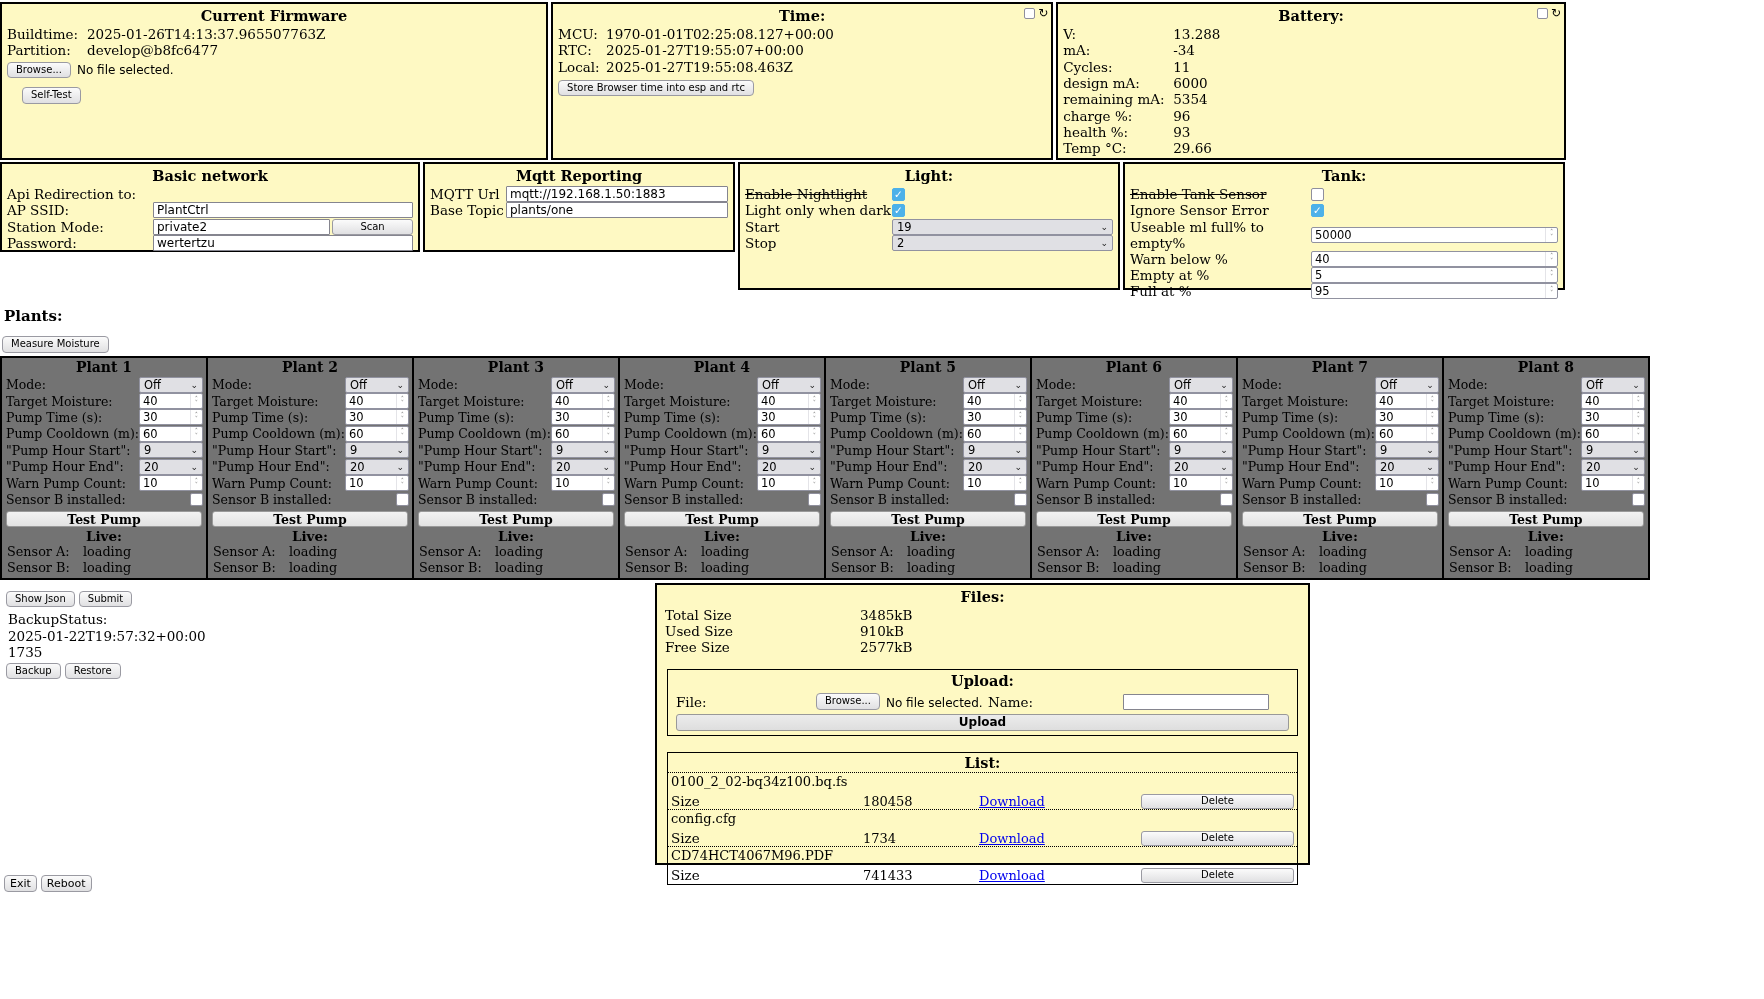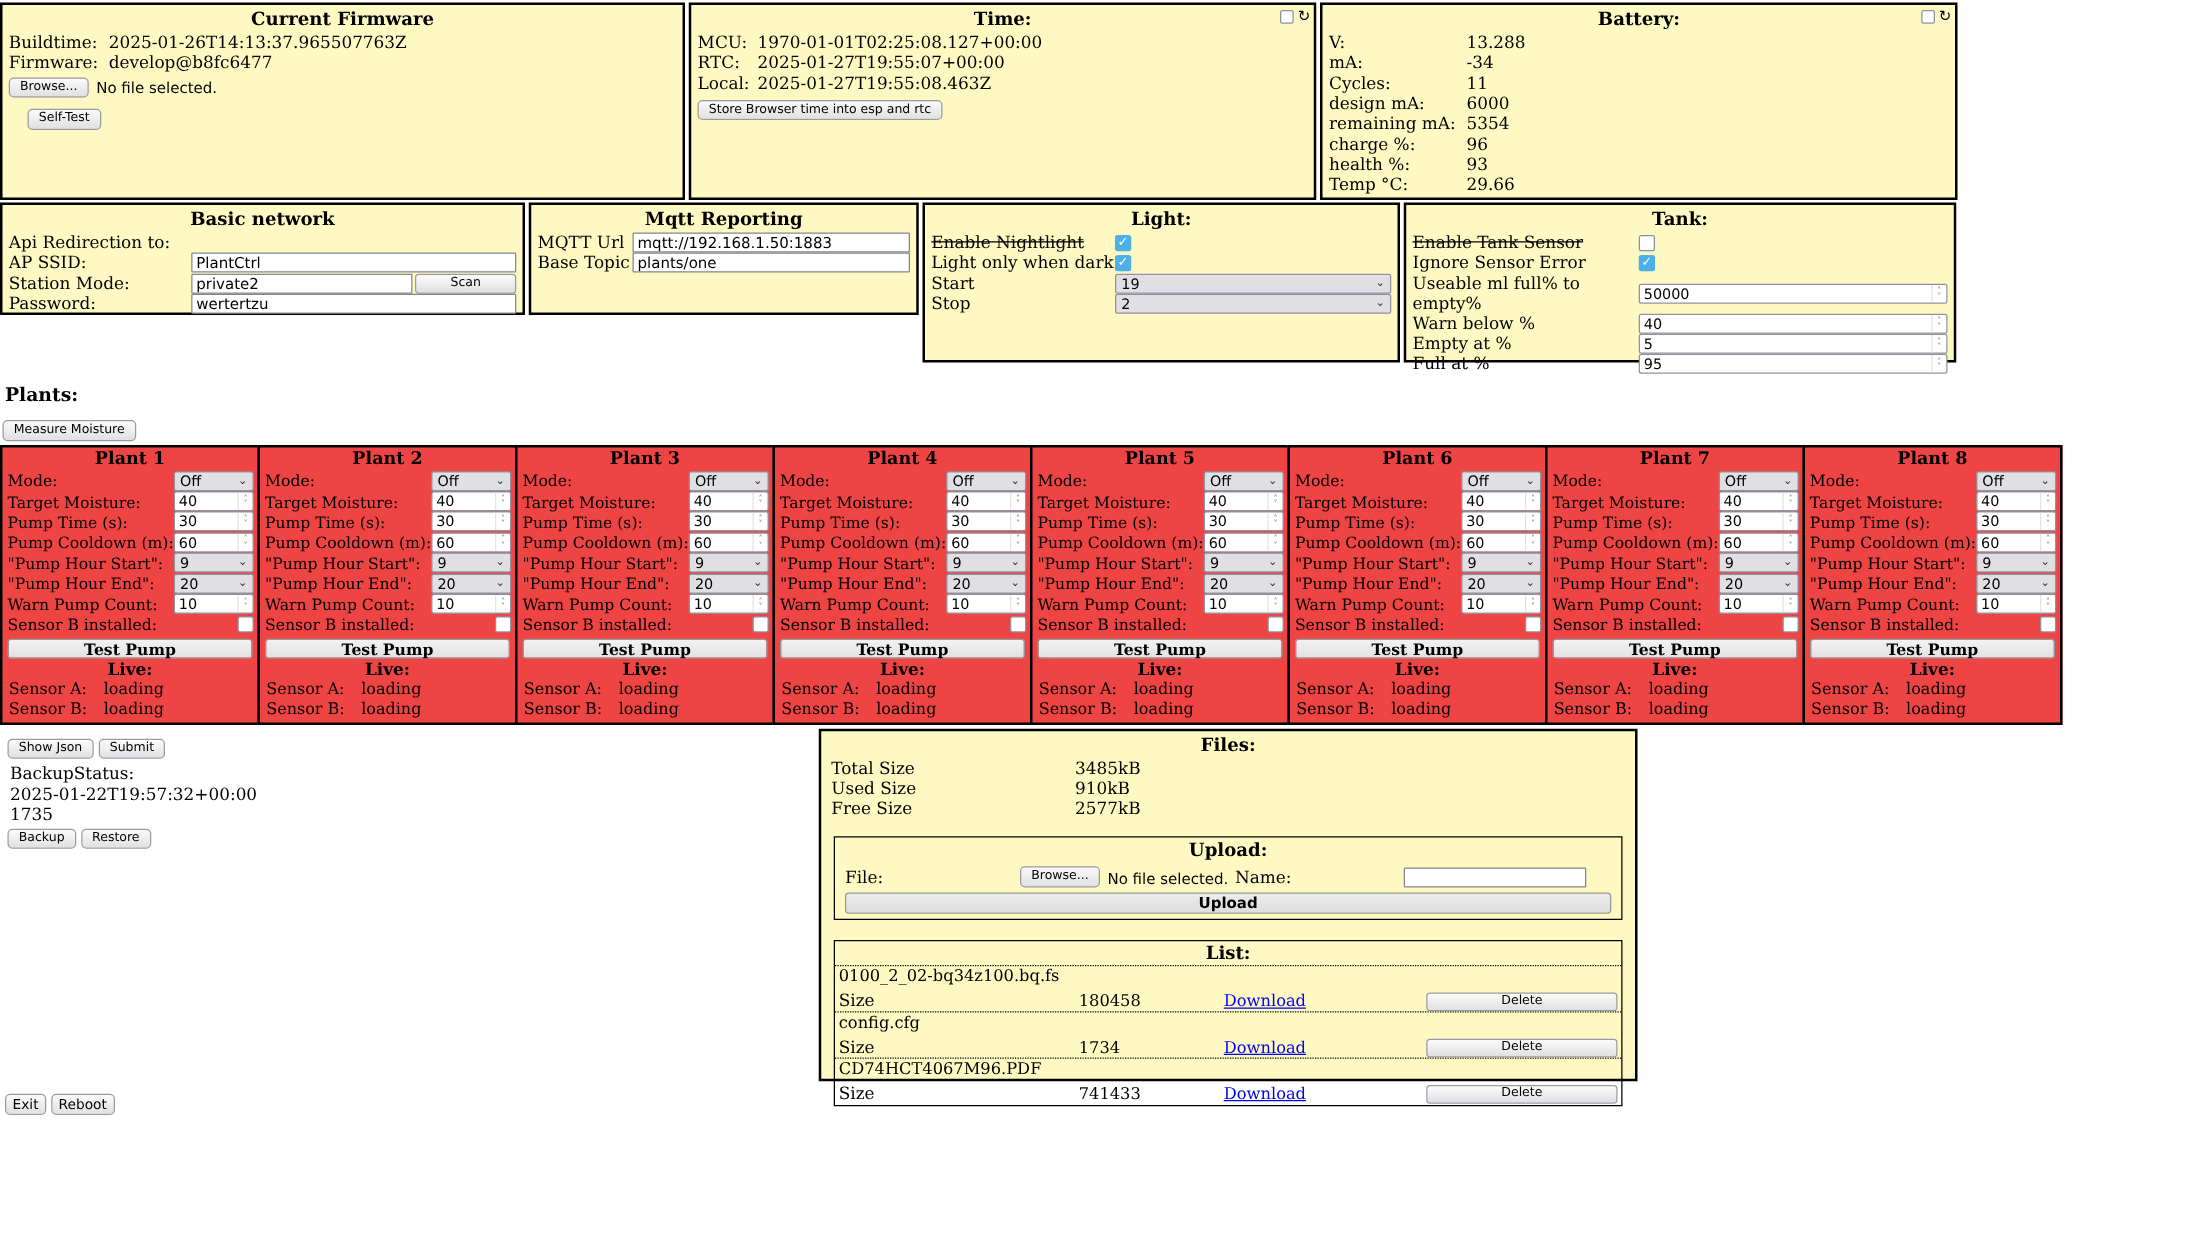--- a/index.html
+++ b/index.html
@@ -91,21 +91,21 @@
   .scan-btn { width:82px; margin-left:2px; text-align:center; border-radius:3px; }
   .mq-input { width:230px; }
   .strike { text-decoration:line-through; }
   .lt-ctl { width:226px; }
   .tk-num { width:248px; }
 
   
   .plants-heading { font-weight:bold; font-size:15px; margin:17px 0 0 4px; }
   .measure-row { margin:9px 0 3px 2px; }
   .plants-row { display:flex; width:1566px; }
-  .plant-panel { flex:1 1 0; border:2px solid #000; background:#ef4444; padding:1px 0 2px; }
+  .plant-panel { flex:1 1 0; border:2px solid #000; background:#737373; padding:1px 0 2px; }
   .plant-panel:not(:first-child) { margin-left:-2px; }
   .plant-title { text-align:center; font-weight:bold; font-size:14px; height:18px; }
   .prow { display:flex; align-items:center; justify-content:space-between; height:16.4px; padding:0 3px 0 4px; }
   .pk { font-size:12.5px; white-space:nowrap; }
   .pctl { width:64px; }
   .test-pump-btn {
     display:block; width:calc(100% - 8px); margin:3px auto 1px; height:16px;
     background:linear-gradient(#f2f2f2,#e2e2e2); border:1px solid #999; border-radius:3px;
     font-family:"DejaVu Serif",serif; font-weight:bold; font-size:12.5px; padding:0; cursor:pointer;
   }
@@ -151,21 +151,21 @@
 
   <div class="row1">
 
     <section class="panel fw-panel">
       <div class="panel-title">Current Firmware</div>
       <div class="kv">
         <span class="k fw-k">Buildtime:</span>
         <span class="v">2025-01-26T14:13:37.965507763Z</span>
       </div>
       <div class="kv">
-        <span class="k fw-k">Firmware:</span>
+        <span class="k fw-k">Partition:</span>
         <span class="v">develop@b8fc6477</span>
       </div>
       <div class="file-row">
         <button class="btn">Browse...</button>
         <span class="nofile sans">No file selected.</span>
       </div>
       <div class="selftest-row">
         <button class="btn">Self-Test</button>
       </div>
     </section>

